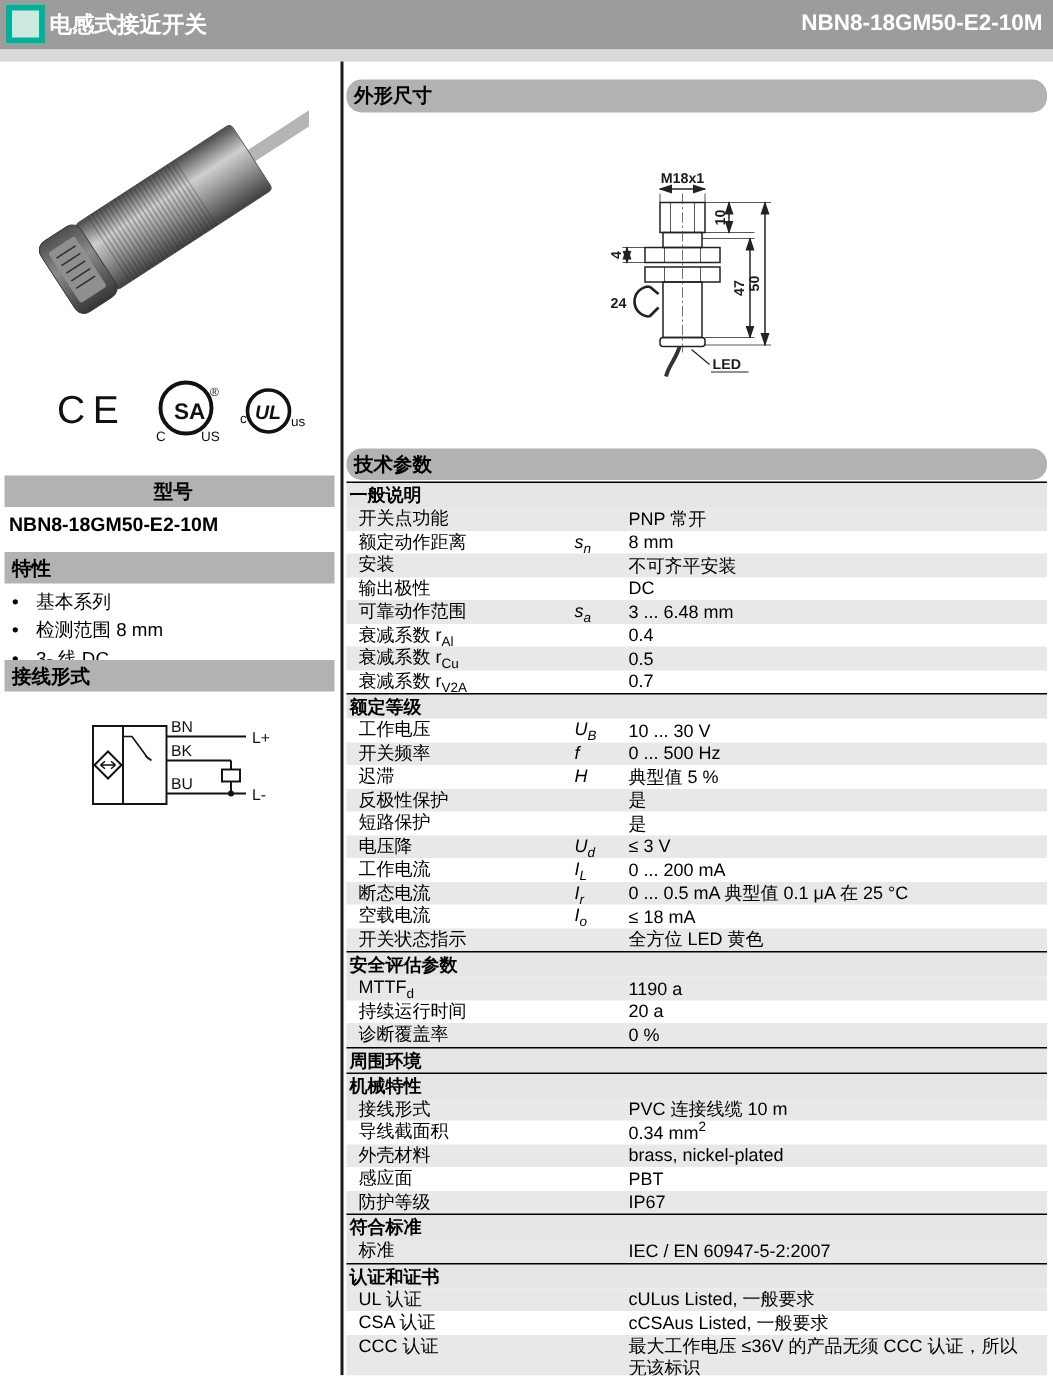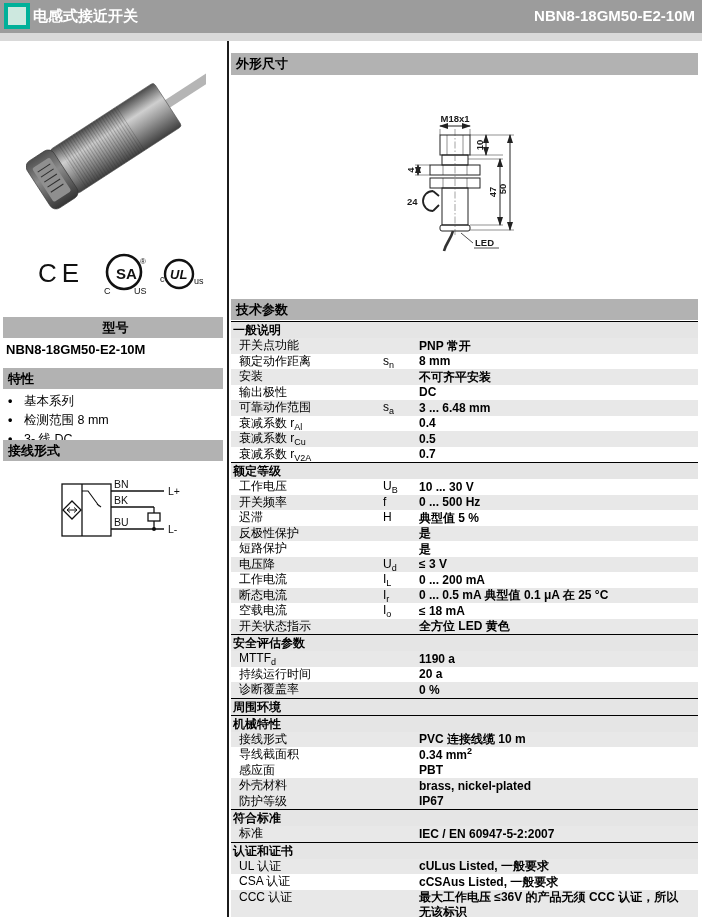--- a/index.html
+++ b/index.html
@@ -11,35 +11,35 @@
   .brand-square{position:absolute;left:4px;top:3px;width:18px;height:18px;
                 background:#cde8df;border:4px solid #00b099;}
   .topbar-title{position:absolute;left:33px;top:7px;font-size:15px;font-weight:bold;color:#fff;}
   .topbar-pn{position:absolute;right:7px;top:7px;font-size:15px;font-weight:bold;color:#fff;}
   
   .divider{position:absolute;left:227px;top:41px;width:2px;height:876px;background:#1c1c1c;}
   
   .bar{position:absolute;background:#b2b2b2;height:21px;line-height:21px;
        font-size:13px;font-weight:bold;padding-left:5px;box-sizing:border-box;}
   .bar-left{left:3px;width:220px;}
-  .bar-right{left:231px;width:467px;}
+  .bar-right{left:231px;width:467px;border-radius:10px;}
   
   .model-value{position:absolute;left:6px;top:342px;font-size:13px;font-weight:bold;}
   .features-list{position:absolute;left:8px;top:392px;font-size:12.5px;}
   .feature-item{display:flex;line-height:19px;}
   .feature-bullet{width:16px;font-weight:bold;}
   
   .tech-table{position:absolute;left:231px;top:321px;width:467px;font-size:12px;}
   .sub-h{font-weight:bold;border-top:1px solid #000;line-height:15px;min-height:15px;
          padding:1px 0 0 2px;background:#e5e5e5;}
   .t-row{display:flex;min-height:15.5px;line-height:15.5px;align-items:flex-start;}
   .t-row.alt{background:#e8e8e8;}
   .c-label{width:144px;flex:none;padding-left:8px;}
-  .c-sym{width:36px;flex:none;}
-  .c-val{flex:1;padding-right:10px;line-height:15px;padding-top:.5px;font-weight:bold;}
+  .c-sym{width:36px;flex:none;font-style:italic;}
+  .c-val{flex:1;padding-right:10px;line-height:15px;padding-top:.5px;}
   sub{font-size:9px;line-height:0;}
   sup{font-size:9px;line-height:0;}
   
   .photo{position:absolute;left:26px;top:66px;}
   .logos{position:absolute;left:36px;top:250px;width:170px;height:46px;}
   .dim-svg{position:absolute;left:403px;top:93px;}
   .wiring-svg{position:absolute;left:36px;top:476px;}
   svg text{font-family:"Liberation Sans","DejaVu Sans",sans-serif;}
 </style>
 </head>
@@ -316,31 +316,31 @@
       <div class="t-row alt">
         <span class="c-label">接线形式</span>
         <span class="c-sym"></span>
         <span class="c-val">PVC 连接线缆 10 m</span>
       </div>
       <div class="t-row">
         <span class="c-label">导线截面积</span>
         <span class="c-sym"></span>
         <span class="c-val">0.34 mm<sup>2</sup></span>
       </div>
+      <div class="t-row alt">
+        <span class="c-label">外壳材料</span>
+        <span class="c-sym"></span>
+        <span class="c-val">brass, nickel-plated</span>
+      </div>
       <div class="t-row">
         <span class="c-label">感应面</span>
         <span class="c-sym"></span>
         <span class="c-val">PBT</span>
       </div>
       <div class="t-row alt">
-        <span class="c-label">外壳材料</span>
-        <span class="c-sym"></span>
-        <span class="c-val">brass, nickel-plated</span>
-      </div>
-      <div class="t-row alt">
         <span class="c-label">防护等级</span>
         <span class="c-sym"></span>
         <span class="c-val">IP67</span>
       </div>
       <div class="sub-h">符合标准</div>
       <div class="t-row alt">
         <span class="c-label">标准</span>
         <span class="c-sym"></span>
         <span class="c-val">IEC / EN 60947-5-2:2007</span>
       </div>

